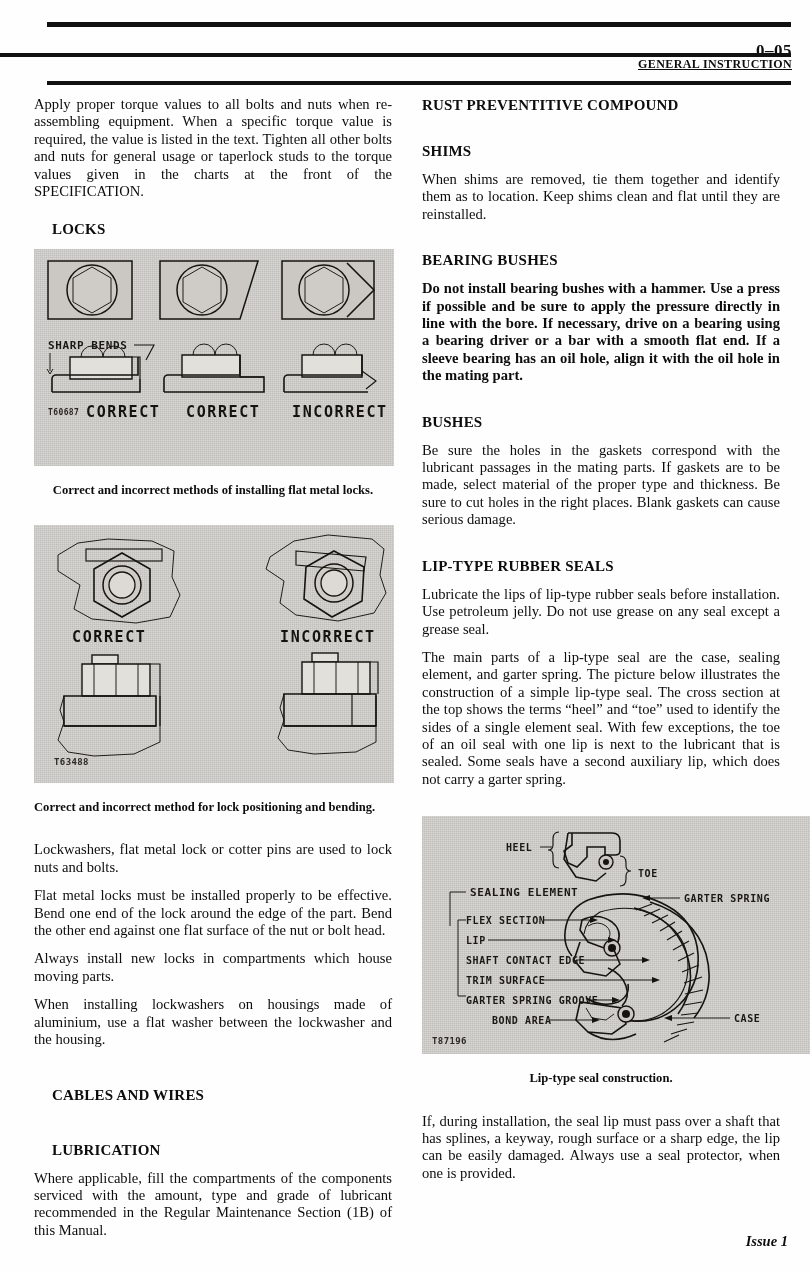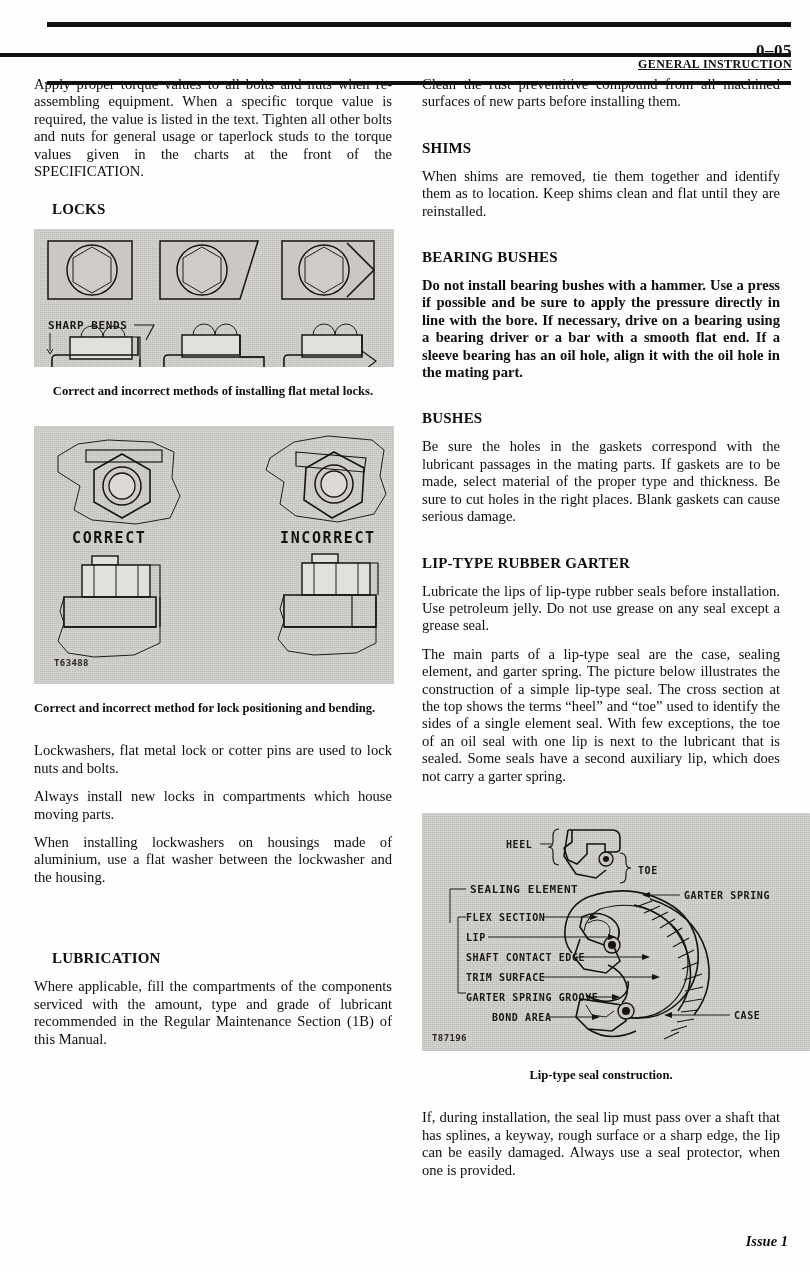--- a/index.html
+++ b/index.html
@@ -53,21 +53,21 @@
   .hdr-rule-bot {
     position: absolute;
     left: 47px; top: 81px;
     width: 744px; height: 4px;
     background: #111;
   }
 
   
   .col {
     position: absolute;
-    top: 76px;
+    top: 96px;
     width: 358px;
   }
   .col-left  { left: 34px; }
   .col-right { left: 422px; }
 
   p.body {
     margin: 0 0 11px 0;
     font-size: 14.6px;
     line-height: 17.4px;
     text-align: justify;
@@ -102,21 +102,21 @@
   .figure {
     position: relative;
     background:
       repeating-linear-gradient(0deg, rgba(0,0,0,.055) 0 1px, rgba(0,0,0,0) 1px 2px),
       repeating-linear-gradient(90deg, rgba(0,0,0,.05) 0 1px, rgba(0,0,0,0) 1px 2px),
       #d8d6d2;
     overflow: hidden;
   }
   .figure svg { display: block; }
 
-  .fig1 { width: 360px; height: 138px; }
+  .fig1 { width: 360px; height: 217px; }
   .fig2 { width: 360px; height: 258px; }
   .fig3 { width: 443px; height: 238px; }
 
   .stencil {
     font-family: "DejaVu Sans Mono", "Liberation Mono", monospace;
     font-weight: bold;
     fill: #15130f;
     letter-spacing: 1.6px;
   }
   .stencil-sm {
@@ -255,48 +255,50 @@
         <path class="lnthin" d="M250,169 l-4,14 l4,12 l-6,18 l10,12 l26,4 l42,-2 l20,-10 v-46"></path>
       </svg>
     </div>
 
     <div class="gap-md"></div>
     <p class="caption justify">Correct and incorrect method for lock positioning and bending.</p>
 
     <div class="gap-lg"></div>
 
     <p class="body">Lockwashers, flat metal lock or cotter pins are used to lock nuts and bolts.</p>
+    <p class="body">Flat metal locks must be installed properly to be effective. Bend one end of the lock around the edge of the part. Bend the other end against one flat surface of the nut or bolt head.</p>
     <p class="body">Always install new locks in compartments which house moving parts.</p>
     <p class="body">When installing lockwashers on housings made of aluminium, use a flat washer between the lockwasher and the housing.</p>
 
     <div class="gap-lg"></div>
+    <h2 class="sect indent">CABLES AND WIRES</h2>
 
     <div class="gap-lg"></div>
     <h2 class="sect indent">LUBRICATION</h2>
     <p class="body">Where applicable, fill the compartments of the components serviced with the amount, type and grade of lubricant recommended in the Regular Maintenance Section (1B) of this Manual.</p>
   </div>
 
   <div class="col col-right">
 
-    <p class="body">Clean the rust preventitive compound from all machined surfaces of new parts before installing them.</p>
+    <h2 class="sect">RUST PREVENTITIVE COMPOUND</h2>
 
     <div class="gap-md"></div>
     <h2 class="sect">SHIMS</h2>
     <p class="body">When shims are removed, tie them together and identify them as to location. Keep shims clean and flat until they are reinstalled.</p>
 
     <div class="gap-md"></div>
     <h2 class="sect">BEARING BUSHES</h2>
     <p class="body bold">Do not install bearing bushes with a hammer. Use a press if possible and be sure to apply the pressure directly in line with the bore. If necessary, drive on a bearing using a bearing driver or a bar with a smooth flat end. If a sleeve bearing has an oil hole, align it with the oil hole in the mating part.</p>
 
     <div class="gap-md"></div>
     <h2 class="sect">BUSHES</h2>
     <p class="body">Be sure the holes in the gaskets correspond with the lubricant passages in the mating parts. If gaskets are to be made, select material of the proper type and thickness. Be sure to cut holes in the right places. Blank gaskets can cause serious damage.</p>
 
     <div class="gap-md"></div>
-    <h2 class="sect">LIP-TYPE RUBBER GARTER</h2>
+    <h2 class="sect">LIP-TYPE RUBBER SEALS</h2>
     <p class="body">Lubricate the lips of lip-type rubber seals before installation. Use petroleum jelly. Do not use grease on any seal except a grease seal.</p>
     <p class="body">The main parts of a lip-type seal are the case, sealing element, and garter spring. The picture below illustrates the construction of a simple lip-type seal. The cross section at the top shows the terms “heel” and “toe” used to identify the sides of a single element seal. With few exceptions, the toe of an oil seal with one lip is next to the lubricant that is sealed. Some seals have a second auxiliary lip, which does not carry a garter spring.</p>
 
     <div class="gap-md"></div>
 
     <div class="figure fig3">
       <svg width="372" height="238" viewBox="0 0 372 238">
 
         <text class="stencil-sm" x="84" y="35" font-size="10">HEEL</text>
         <path class="lnthin" d="M118,31 h12"></path>

